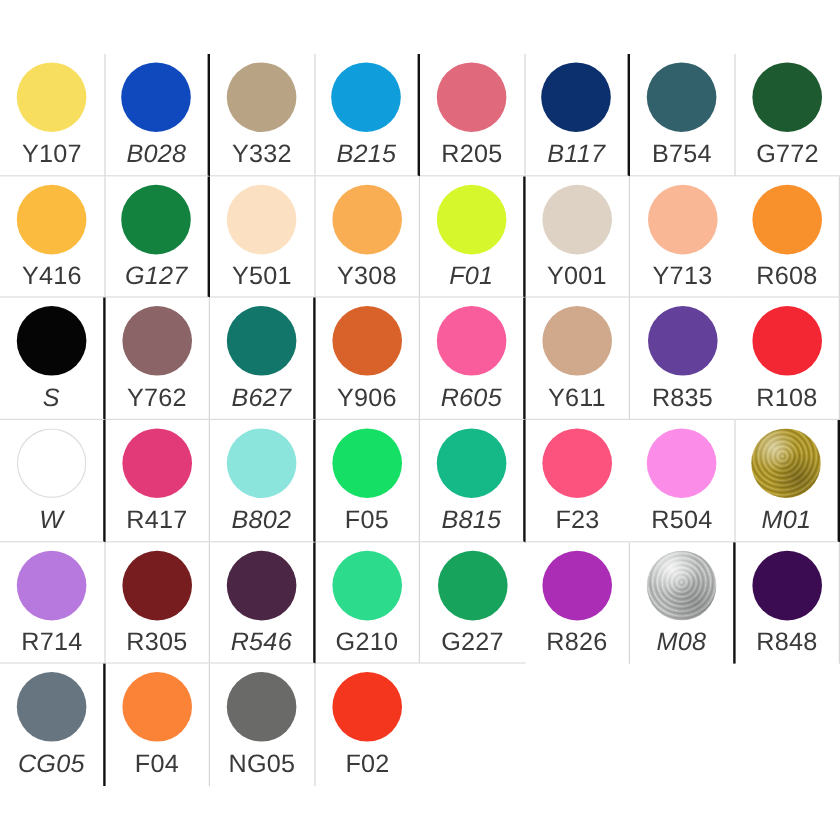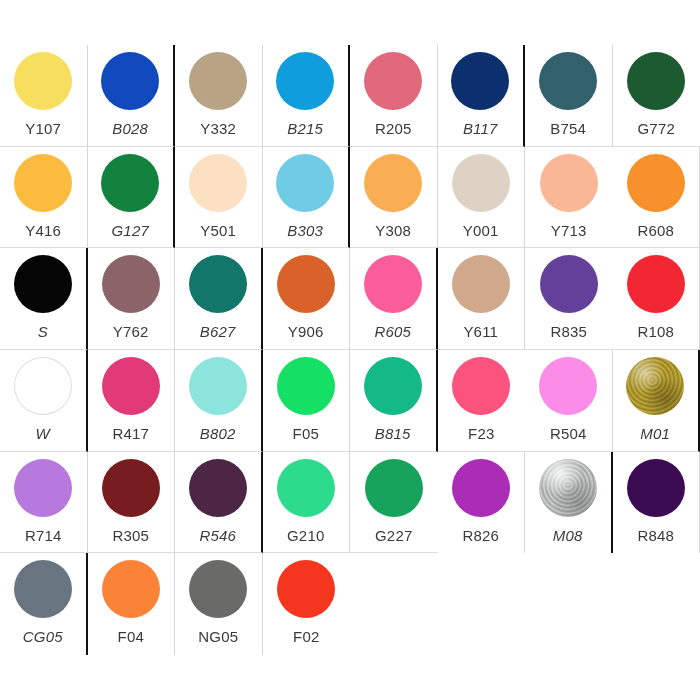--- a/index.html
+++ b/index.html
@@ -73,21 +73,21 @@
 
   .dot.metallic-silver {
     background-image:
       radial-gradient(circle at 35% 25%, rgba(255,255,255,0.85) 0%, rgba(255,255,255,0) 40%),
       radial-gradient(circle at 70% 75%, rgba(0,0,0,0.22) 0%, rgba(0,0,0,0) 45%),
       repeating-radial-gradient(circle at 50% 45%, rgba(255,255,255,0.45) 0px, rgba(0,0,0,0.13) 2px, rgba(255,255,255,0.2) 4px);
   }
 
   .label {
     margin-top: 9px;
-    font-size: 15px;
+    font-size: 21px;
     line-height: 20px;
     color: #3a3a3a;
     letter-spacing: 0.2px;
     text-align: left;
     white-space: nowrap;
     font-family: "Liberation Sans", sans-serif;
   }
 </style>
 </head>
 <body>
@@ -131,27 +131,27 @@
         <span class="label">Y416</span>
       </div>
       <div class="cell group-end">
         <span class="dot" title="G127" style="background-color: rgb(19, 130, 63);"></span>
         <span class="label">G127</span>
       </div>
       <div class="cell">
         <span class="dot" title="Y501" style="background-color: rgb(251, 224, 193);"></span>
         <span class="label">Y501</span>
       </div>
-      <div class="cell group-end">
-        <span class="dot" title="B303" style="background-color: rgb(111, 204, 228);"></span>
-        <span class="label">B303</span>
-      </div>
       <div class="cell">
         <span class="dot" title="Y308" style="background-color: rgb(249, 174, 84);"></span>
         <span class="label">Y308</span>
+      </div>
+      <div class="cell group-end">
+        <span class="dot" title="F01" style="background-color: rgb(213, 247, 44);"></span>
+        <span class="label">F01</span>
       </div>
       <div class="cell">
         <span class="dot" title="Y001" style="background-color: rgb(221, 210, 195);"></span>
         <span class="label">Y001</span>
       </div>
       <div class="cell last-col">
         <span class="dot" title="Y713" style="background-color: rgb(249, 183, 149);"></span>
         <span class="label">Y713</span>
       </div>
       <div class="cell">

